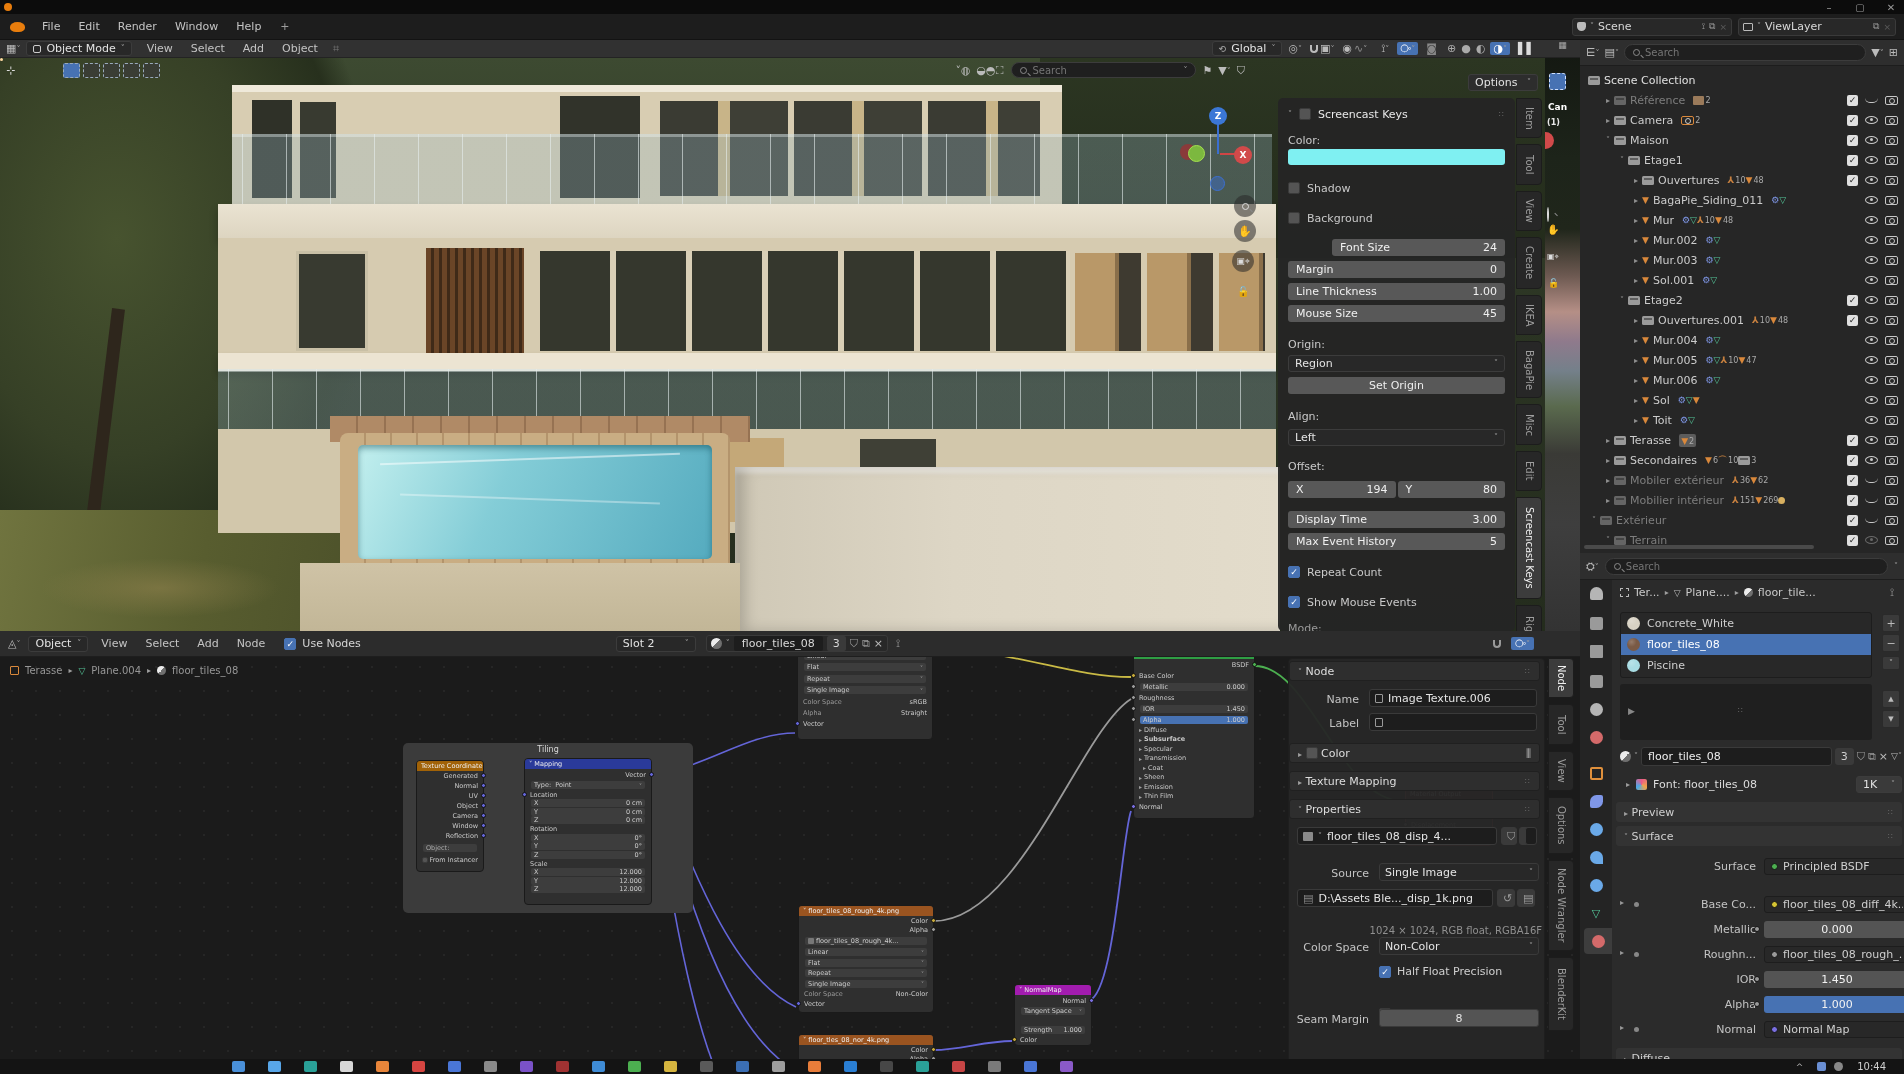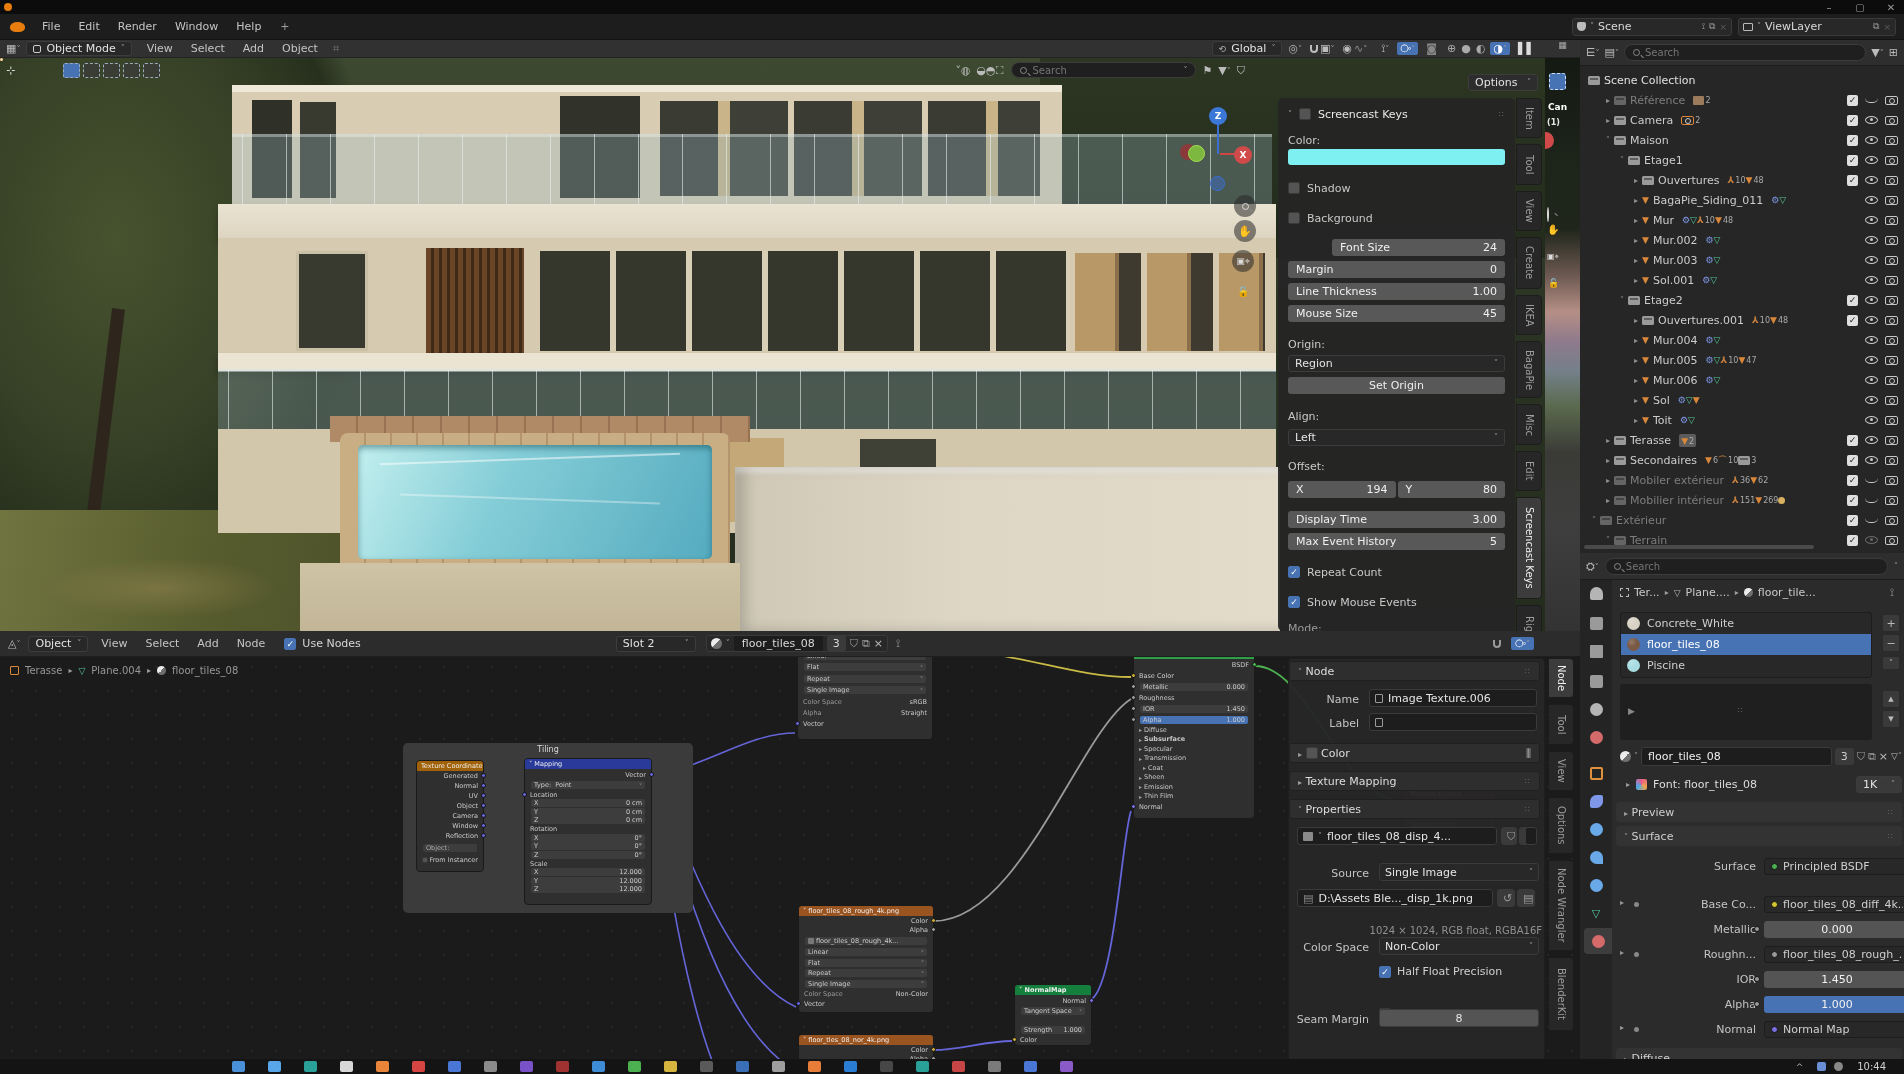--- a/index.html
+++ b/index.html
@@ -662,21 +662,21 @@
         <div class="nrow" style="height: 9.5px;">Color<span class="sock r" style="background:#c7a93a"></span></div>
         <div class="nrow" style="height: 9.5px;">Alpha<span class="sock r" style="background:#9a9a9a"></span></div>
         <div class="nrow" style="height: 12px;">
           <span class="ndd" style="gap:2px;justify-content:flex-start;">
             <span style="width:6px;height:6px;background:#777;border-radius:1px;"></span>
             <span>floor_tiles_08_nor_4k.png</span>
           </span>
         </div>
       </div>
     <div class="node" id="node-normalmap" style="left:1014px;top:353px;width:78px;height:62px;">
-        <div class="nhead" style="background: #15803d; font-weight: bold;">˅ NormalMap</div>
+        <div class="nhead" style="background: #a21caf;">˅ NormalMap</div>
         <div class="nrow" style="height: 11px;">Normal<span class="sock r" style="background:#7a6fe0"></span></div>
         <div class="nrow" style="height: 10px;">
           <span class="ndd">
             <span>Tangent Space</span>
             <span class="chev" style="font-size:6px;">˅</span>
           </span>
         </div>
         <div class="nrow" style="height: 9px;">
           <span class="ndd"></span>
         </div>

